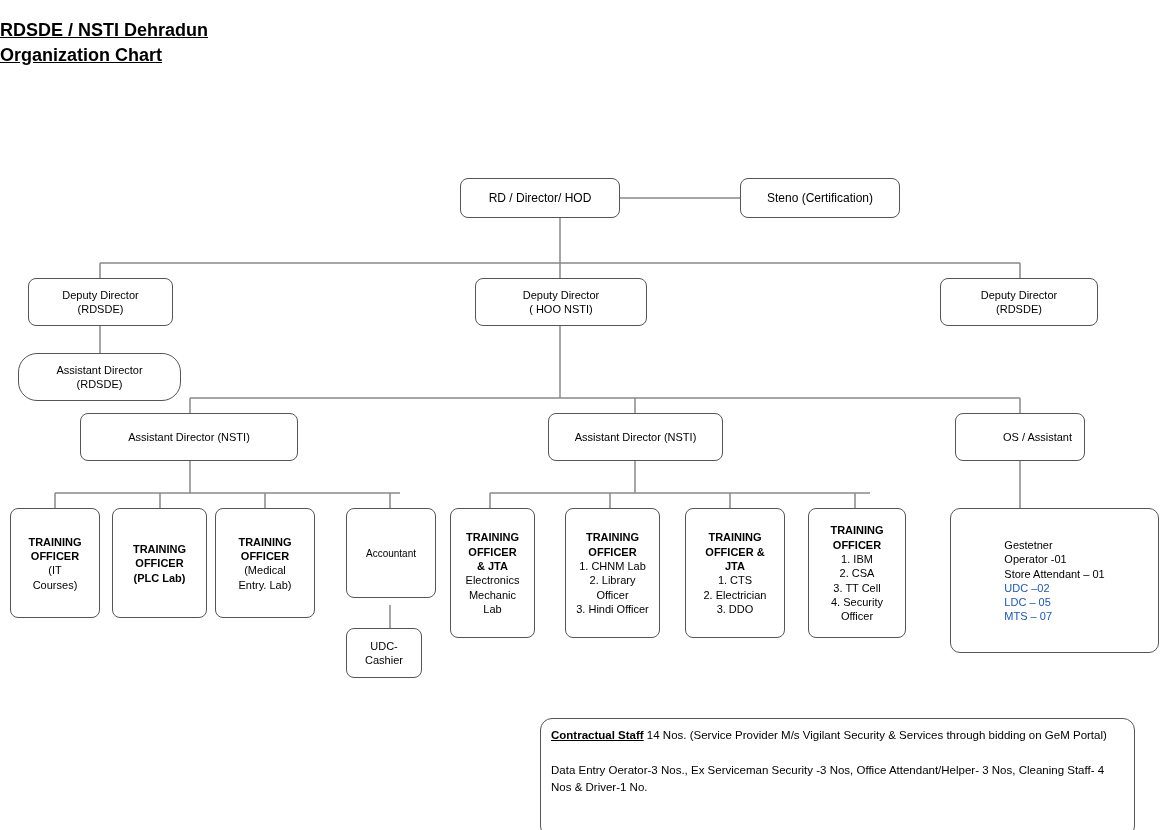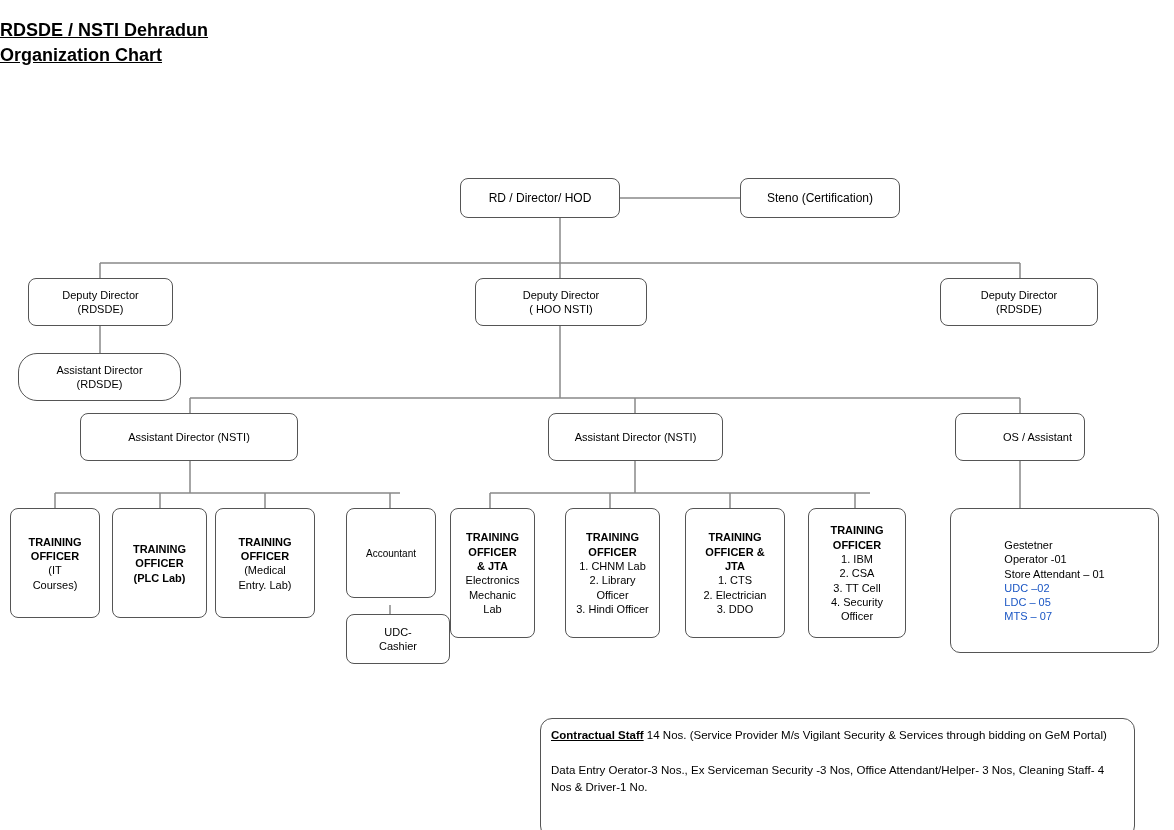--- a/index.html
+++ b/index.html
@@ -180,21 +180,21 @@
     <span>TRAINING
 OFFICER
 <span style="font-weight:normal">(Medical
 Entry. Lab)</span></span>
   </div>
 
   <div class="node" style="left:346px; top:430px; width:90px; height:90px; font-size:10px;">
     <span>Accountant</span>
   </div>
 
-  <div class="node" style="left:346px; top:536px; width:104px; height:50px; white-space:pre-line;">
+  <div class="node" style="left:346px; top:550px; width:76px; height:50px; white-space:pre-line;">
     <span>UDC-
 Cashier</span>
   </div>
 
   <div class="node bold-text" style="left:450px; top:430px; width:85px; height:130px; white-space:pre-line; font-size:11px;">
     <span><b>TRAINING
 OFFICER
 &amp; JTA</b>
 <span style="font-weight:normal">Electronics
 Mechanic

